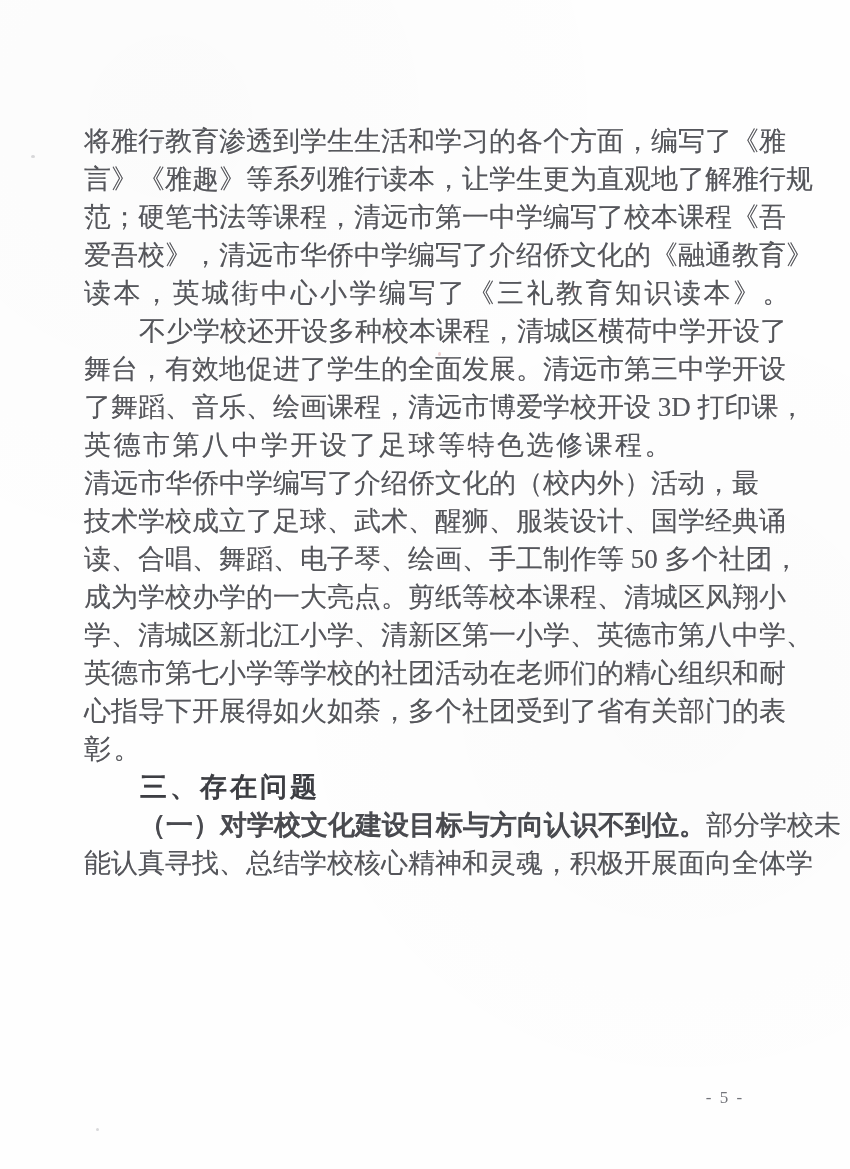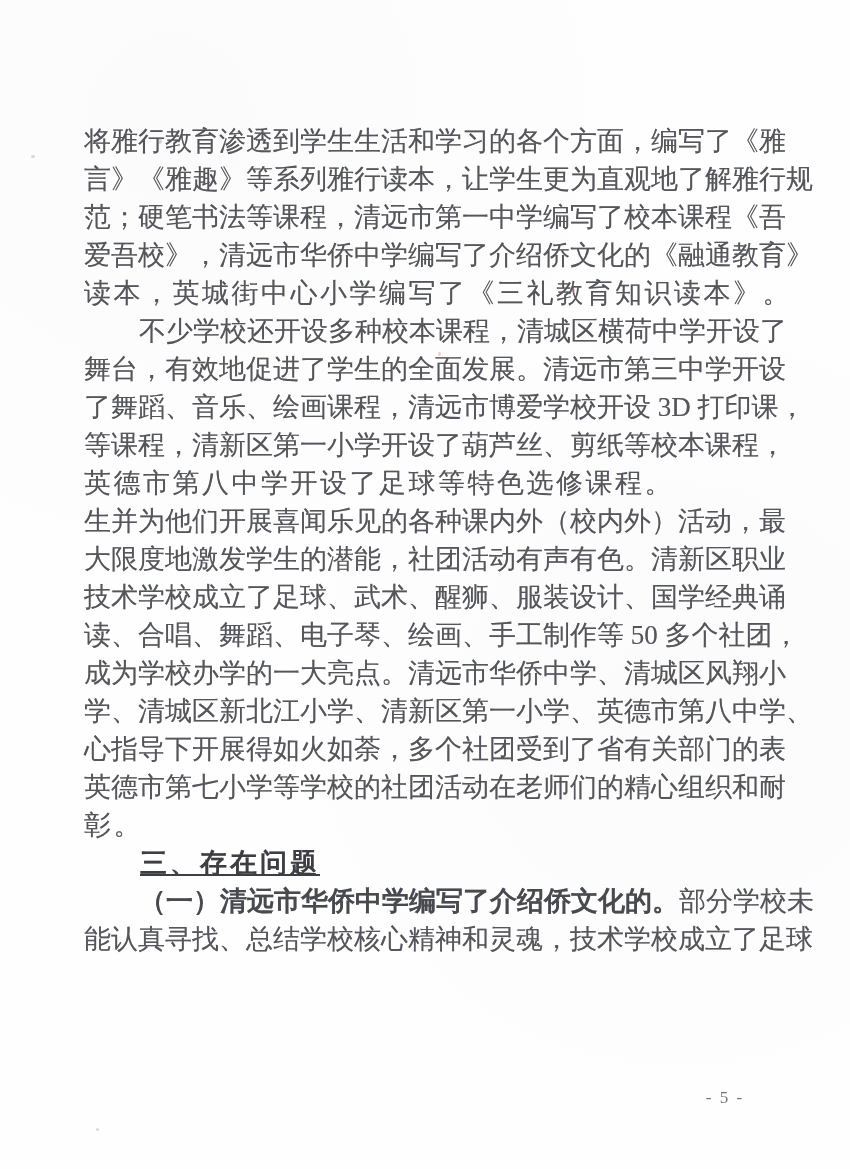--- a/index.html
+++ b/index.html
@@ -38,21 +38,20 @@
   }
   .line.ind { text-indent: 55px; }
   .heading {
     font-family: "Liberation Sans", sans-serif;
     font-weight: bold;
     color: #3d3e43;
     text-align: left;
     text-align-last: left;
     text-indent: 56px;
     letter-spacing: 3px;
-    text-decoration: underline;
   }
   .lead {
     font-weight: 600;
     color: #494a4f;
   }
   .page-number {
     position: absolute;
     left: 688px; top: 1088px; width: 74px;
     text-align: center;
     color: #73747a;
@@ -75,39 +74,37 @@
 
     <div class="line">将雅行教育渗透到学生生活和学习的各个方面，编写了《雅</div>
     <div class="line">言》《雅趣》等系列雅行读本，让学生更为直观地了解雅行规</div>
     <div class="line">范；硬笔书法等课程，清远市第一中学编写了校本课程《吾</div>
     <div class="line">爱吾校》，清远市华侨中学编写了介绍侨文化的《融通教育》</div>
     <div class="line short">读本，英城街中心小学编写了《三礼教育知识读本》。</div>
 
     <div class="line ind">不少学校还开设多种校本课程，清城区横荷中学开设了</div>
     <div class="line">舞台，有效地促进了学生的全面发展。清远市第三中学开设</div>
     <div class="line">了舞蹈、音乐、绘画课程，清远市博爱学校开设 3D 打印课，</div>
-    <div class="line">等课程，清新区第一小学开设了葫芦丝、剪纸等校本课程，</div>
     <div class="line short">英德市第八中学开设了足球等特色选修课程。</div>
 
-    <div class="line">生并为他们开展喜闻乐见的各种课内外（校内外）活动，最</div>
-    <div class="line">大限度地激发学生的潜能，社团活动有声有色。清新区职业</div>
+    <div class="line">清远市华侨中学编写了介绍侨文化的（校内外）活动，最</div>
     <div class="line">技术学校成立了足球、武术、醒狮、服装设计、国学经典诵</div>
     <div class="line">读、合唱、舞蹈、电子琴、绘画、手工制作等 50 多个社团，</div>
-    <div class="line">成为学校办学的一大亮点。清远市华侨中学、清城区风翔小</div>
+    <div class="line">成为学校办学的一大亮点。剪纸等校本课程、清城区风翔小</div>
     <div class="line">学、清城区新北江小学、清新区第一小学、英德市第八中学、</div>
+    <div class="line">英德市第七小学等学校的社团活动在老师们的精心组织和耐</div>
     <div class="line">心指导下开展得如火如荼，多个社团受到了省有关部门的表</div>
-    <div class="line">英德市第七小学等学校的社团活动在老师们的精心组织和耐</div>
     <div class="line short">彰。</div>
 
     <div class="line heading">三、存在问题</div>
 
     <div class="line ind">
-      <span class="lead">（一）清远市华侨中学编写了介绍侨文化的。</span><span>部分学校未</span>
+      <span class="lead">（一）对学校文化建设目标与方向认识不到位。</span><span>部分学校未</span>
     </div>
-    <div class="line">能认真寻找、总结学校核心精神和灵魂，技术学校成立了足球</div>
+    <div class="line">能认真寻找、总结学校核心精神和灵魂，积极开展面向全体学</div>
 
   </div>
 
   <div class="page-number">- 5 -</div>
 
   <div class="speck gray" style="left:31px; top:155px; width:4px; height:3px;"></div>
   <div class="speck gray" style="left:157px; top:138px; width:5px; height:6px;"></div>
   <div class="speck pink" style="left:572px; top:288px; width:3px; height:5px;"></div>
   <div class="speck pink" style="left:438px; top:352px; width:3px; height:4px;"></div>
   <div class="speck gray" style="left:96px; top:1128px; width:3px; height:3px;"></div>

